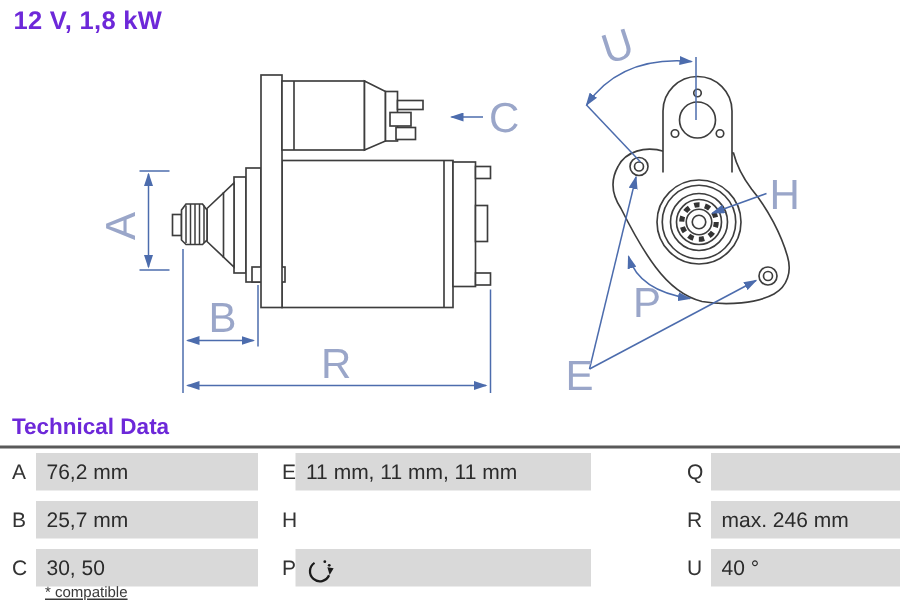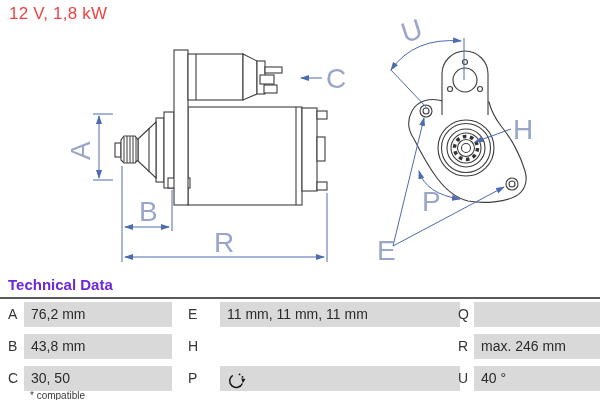--- a/index.html
+++ b/index.html
@@ -1,31 +1,31 @@
 <!DOCTYPE html>
 <html><head>
 <meta charset="utf-8">
 <style>
   html,body{margin:0;padding:0;background:#fff;}
   #stage{position:relative;width:600px;height:400px;background:#ffffff;overflow:hidden;
          font-family:"Liberation Sans", sans-serif;}
-  #title{position:absolute;left:9px;top:4px;font-size:17px;font-weight:400;color:#ef4444;letter-spacing:.2px;}
+  #title{position:absolute;left:9px;top:4px;font-size:17px;font-weight:700;color:#6d28d9;letter-spacing:.2px;}
   #drawing{position:absolute;left:0;top:0;}
   .outline{fill:#ffffff;stroke:#3d3d3d;stroke-width:1.1;}
   .oline{fill:none;stroke:#3d3d3d;stroke-width:1.1;}
   .dim{stroke:#4c6cad;stroke-width:1;fill:none;}
   .dimlabel{fill:#9aa6c9;font-size:28px;font-weight:400;font-family:"Liberation Sans",sans-serif;}
   #tech-heading{position:absolute;left:8px;top:276px;font-size:15px;font-weight:bold;color:#6d28d9;}
   #tech-rule{position:absolute;left:0;top:297px;width:600px;height:2px;background:#5a5a5a;}
   .row{position:absolute;width:600px;height:25px;line-height:25px;font-size:14px;color:#2b2b2b;}
   .row.r1{top:302px}.row.r2{top:334px}.row.r3{top:366px}
   .k{position:absolute;top:0;height:25px;padding-left:4px;color:#333;}
   .v{position:absolute;top:0;height:25px;background:#d9d9d9;padding-left:7px;box-sizing:border-box;}
   .c1k{left:4px;width:20px}.c1v{left:24px;width:148px}
-  .c2k{left:184px;width:20px}.c2v{left:220px;width:240px}
+  .c2k{left:184px;width:20px}.c2v{left:197px;width:197px}
   .c3k{left:454px;width:20px}.c3v{left:474px;width:149px}
   #footnote{position:absolute;left:30px;top:390px;font-size:10px;color:#3a3a3a;text-decoration:underline;}
   .rot-icon{vertical-align:middle;margin-top:3px;}
 </style>
 </head>
 <body>
 
 <div id="stage">
 
   <div id="title">12 V, 1,8 kW</div>
@@ -157,21 +157,21 @@
     <div class="k c1k">A</div>
     <div class="v c1v">76,2 mm</div>
     <div class="k c2k">E</div>
     <div class="v c2v">11 mm, 11 mm, 11 mm</div>
     <div class="k c3k">Q</div>
     <div class="v c3v"></div>
   </div>
 
   <div class="row r2">
     <div class="k c1k">B</div>
-    <div class="v c1v">43,8 mm</div>
+    <div class="v c1v">25,7 mm</div>
     <div class="k c2k">H</div>
     <div class="k c3k">R</div>
     <div class="v c3v">max. 246 mm</div>
   </div>
 
   <div class="row r3">
     <div class="k c1k">C</div>
     <div class="v c1v">30, 50</div>
     <div class="k c2k">P</div>
     <div class="v c2v">

